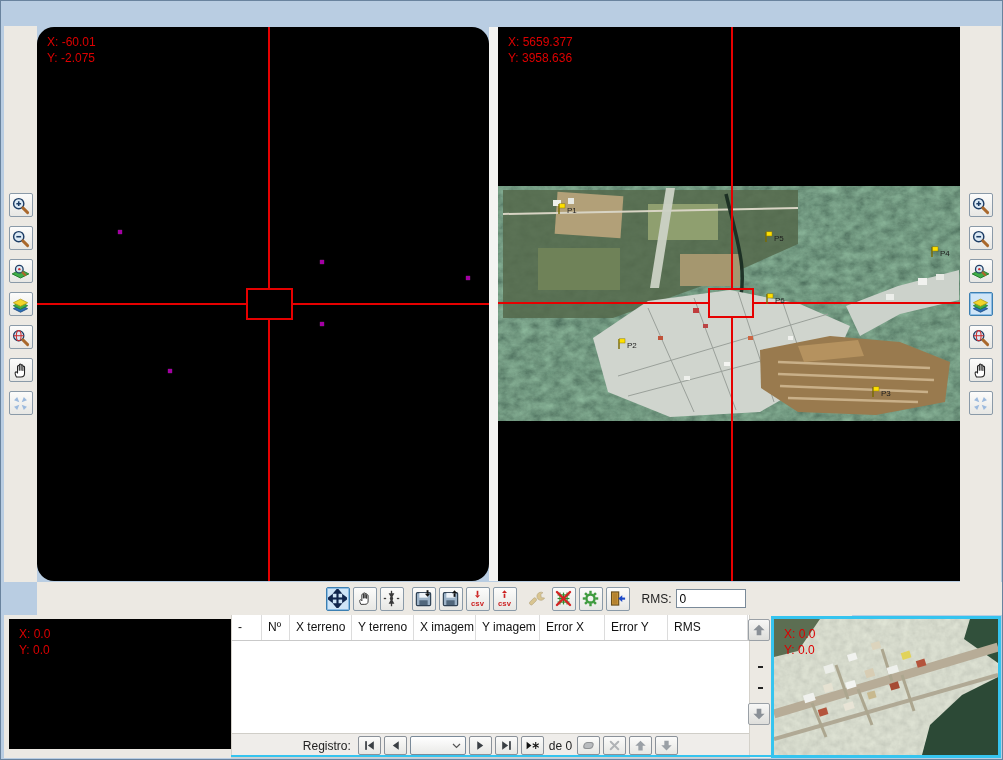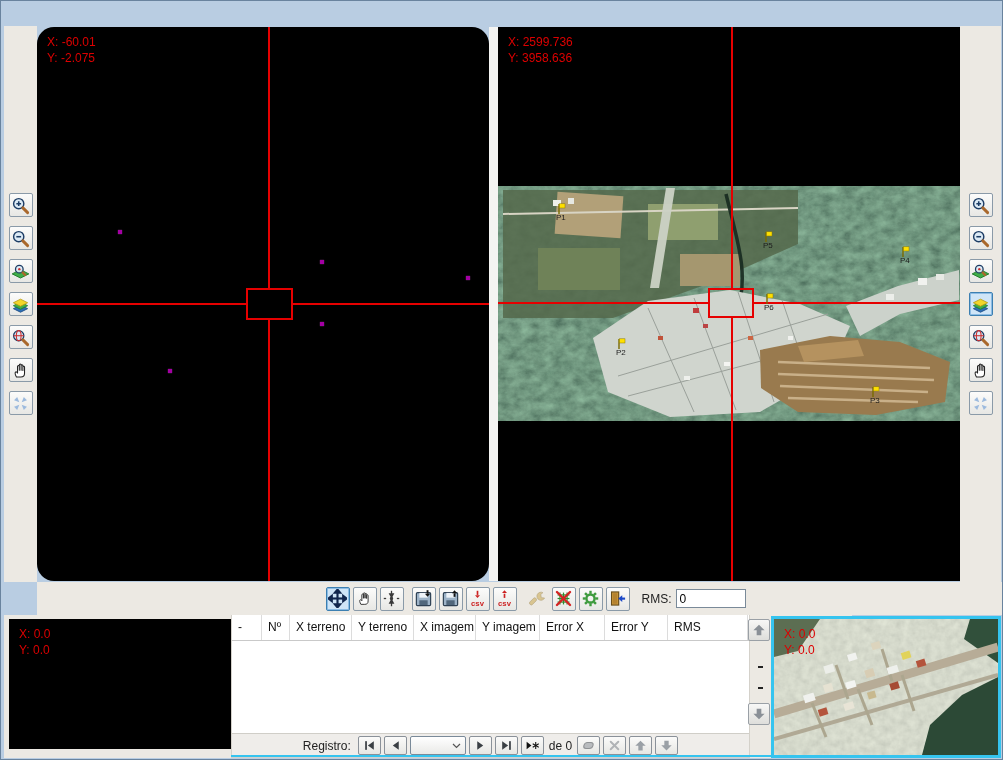--- a/index.html
+++ b/index.html
@@ -30,21 +30,21 @@
   .map { position:absolute; background:#000; overflow:hidden; }
   #ref-map { left:36px; top:26px; width:452px; height:554px;border-radius:17px; }
   #img-map { left:497px; top:26px; width:462px; height:554px; }
   .divider { position:absolute; left:488px; top:26px; width:9px; height:554px; background:#f4f4f2; }
 
   .coords { position:absolute; left:10px; top:8px; font-size:12px; line-height:1.3; z-index:30; }
   .cross { position:absolute; background:#e60000; z-index:20; }
   .cross-rect { position:absolute; border:2px solid #e60000; background:transparent; z-index:20; }
 
   .gcp-dot { position:absolute; width:4px; height:4px; background:#a400a4; box-shadow:0 0 1px #ff66ff; z-index:25; }
-  .flag { position:absolute; z-index:26; display:flex; align-items:flex-start;flex-direction:column; }
+  .flag { position:absolute; z-index:26; display:flex; align-items:flex-end; }
   .flag .flag-label { font-size:8px; color:#1c1c1c; margin-left:-1px; margin-top:-2px; }
 
   .sat-strip { position:absolute; left:0; top:159px; width:462px; height:235px; z-index:10; }
 
   
   .group { display:flex; gap:3px; }
   .rms-wrap { display:flex; align-items:center; gap:4px; margin-left:4px; }
   .rms-wrap label { font-size:12px; color:#222; }
   #rms-input { width:70px; height:19px; border:1px solid #7a8a99; font-size:12px; padding:1px 3px; font-family:"Liberation Sans",sans-serif; }
 
@@ -290,21 +290,21 @@
       <polygon points="262,164 332,150 402,156 452,176 447,216 378,229 300,226 263,202" fill="#997a4e"></polygon>
       <g stroke="#c9b089" stroke-width="2.4">
         <line x1="280" y1="176" x2="432" y2="182"></line>
           <line x1="280" y1="188" x2="436" y2="194"></line>
         <line x1="282" y1="200" x2="430" y2="206"></line>
           <line x1="290" y1="212" x2="420" y2="216"></line>
       </g>
       <polygon points="300,160 360,154 366,170 306,176" fill="#b5925f"></polygon>
     </svg>
     <div class="coords red">
-      <div>X: 2599.736</div>
+      <div>X: 5659.377</div>
       <div>Y: 3958.636</div>
     </div>
     <div class="cross" style="left:233px; top:0; width:2px; height:261px;"></div>
     <div class="cross" style="left:233px; top:291px; width:2px; height:263px;"></div>
     <div class="cross" style="left:0; top:275px; width:210px; height:2px;"></div>
     <div class="cross" style="left:256px; top:275px; width:206px; height:2px;"></div>
     <div class="cross-rect" style="left:210px; top:261px; width:46px; height:30px;"></div>
     <div id="img-markers">
         <div class="flag" style="left: 59px; top: 176px;">
           <svg width="11" height="12" viewBox="0 0 11 12">
@@ -313,21 +313,21 @@
           </svg>
      <span class="flag-label">P1</span>
         </div>
         <div class="flag" style="left: 266px; top: 204px;">
           <svg width="11" height="12" viewBox="0 0 11 12">
      <line x1="2" y1="1" x2="2" y2="11" stroke="#7a6a00" stroke-width="1.4"></line>
      <rect x="2.4" y="0.8" width="5.6" height="4.2" fill="#ffe000" stroke="#8a7a00" stroke-width="0.5"></rect>
           </svg>
      <span class="flag-label">P5</span>
         </div>
-        <div class="flag" style="left: 403px; top: 219px;">
+        <div class="flag" style="left: 432px; top: 219px;">
           <svg width="11" height="12" viewBox="0 0 11 12">
      <line x1="2" y1="1" x2="2" y2="11" stroke="#7a6a00" stroke-width="1.4"></line>
      <rect x="2.4" y="0.8" width="5.6" height="4.2" fill="#ffe000" stroke="#8a7a00" stroke-width="0.5"></rect>
           </svg>
      <span class="flag-label">P4</span>
         </div>
         <div class="flag" style="left: 267px; top: 266px;">
           <svg width="11" height="12" viewBox="0 0 11 12">
      <line x1="2" y1="1" x2="2" y2="11" stroke="#7a6a00" stroke-width="1.4"></line>
      <rect x="2.4" y="0.8" width="5.6" height="4.2" fill="#ffe000" stroke="#8a7a00" stroke-width="0.5"></rect>

